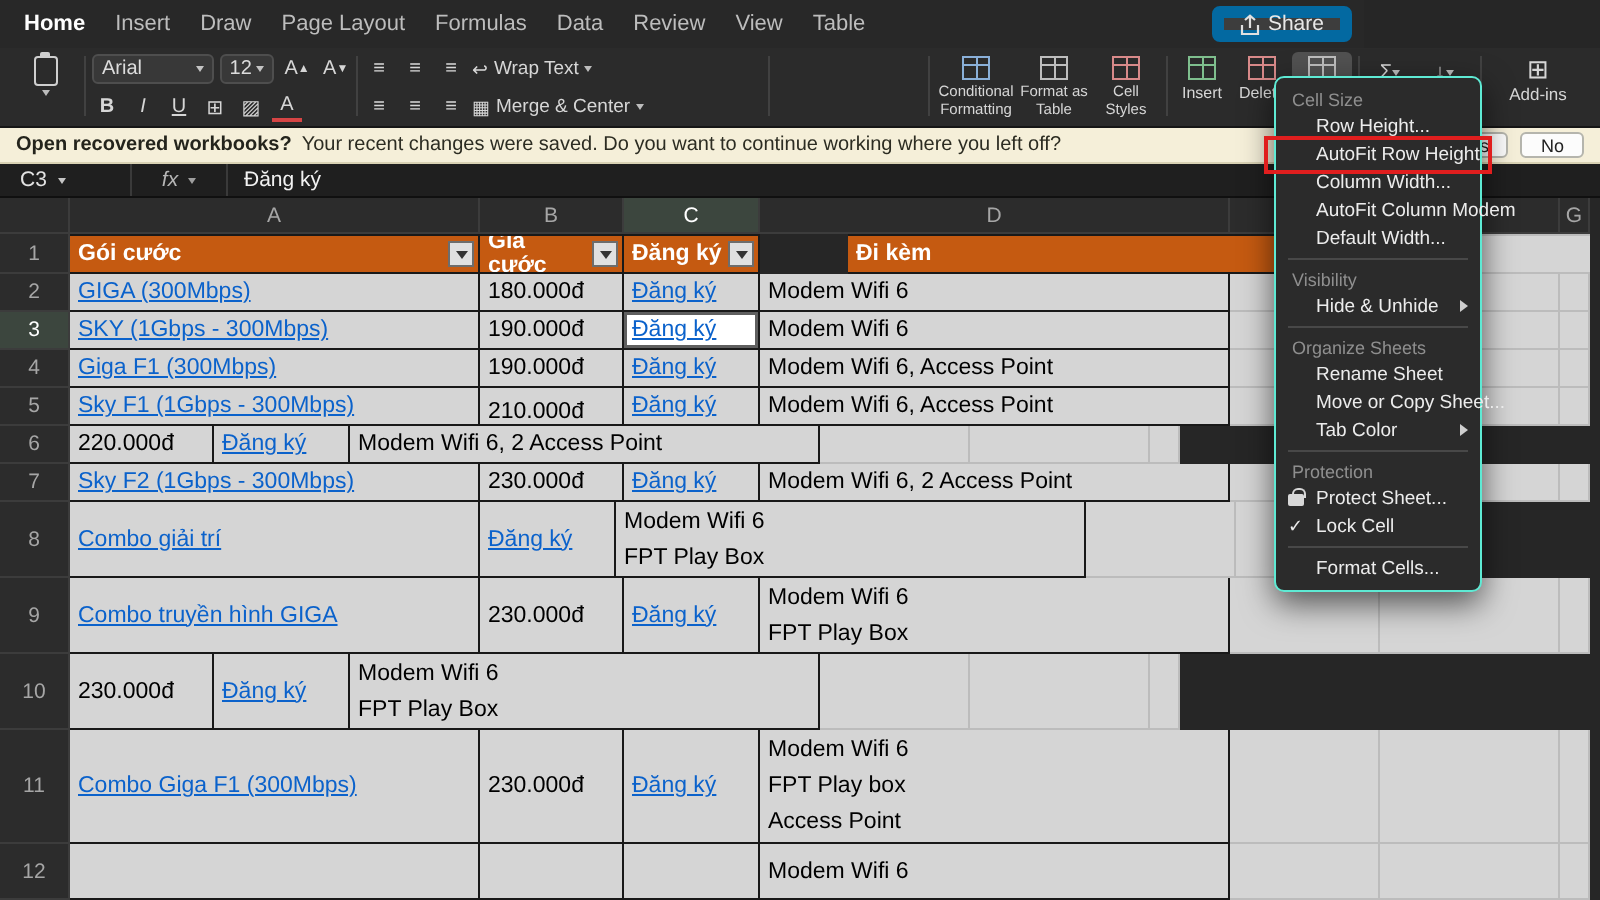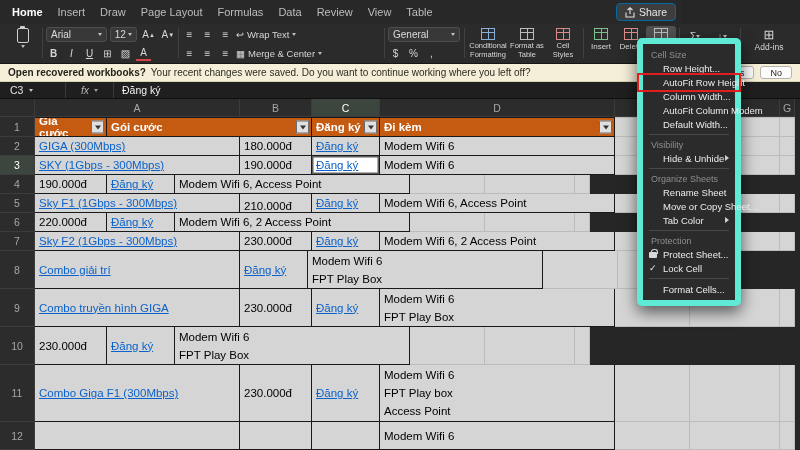--- a/index.html
+++ b/index.html
@@ -6,21 +6,21 @@
   html,body { width:800px; height:450px; overflow:hidden; background:#1e1e1e;
     font-family:"Liberation Sans", sans-serif; }
   #app { position:relative; width:800px; height:450px; background:#262626; overflow:hidden; }
 
   
   #titlebar { position:absolute; top:0; left:0; width:682px; height:24px; background:#282828; }
   #tabs { position:absolute; left:12px; top:0; height:24px; display:flex; align-items:center; gap:15px; }
   .tab { font-size:11px; color:#bdbdbd; cursor:default; white-space:nowrap; }
   .tab.active { color:#ffffff; font-weight:bold; }
   .share { position:absolute; right:6px; top:3px; height:18px; display:flex; align-items:center; gap:4px;
-    background:#3d3d3d; border:1px solid #0369a1; border-radius:4px; padding:0 8px;
+    background:#3d3d3d; border:6px solid #0369a1; border-radius:4px; padding:0 8px;
     color:#e8e8e8; font-size:10.5px; }
 
   
   #ribbon { position:absolute; top:24px; left:0; width:800px; height:40px; background:#2b2b2b;
     border-bottom:1px solid #161616; }
   .rgroup { position:absolute; top:2px; height:36px; }
   .vsep { position:absolute; top:4px; width:1px; height:30px; background:#414141; }
   .rrow { display:flex; align-items:center; gap:3px; height:18px; }
   .dropbox { background:#383838; border:1px solid #4e4e4e; border-radius:3px; height:15px;
     display:flex; align-items:center; justify-content:space-between; padding:0 4px; font-size:10px; color:#dcdcdc; }
@@ -90,21 +90,21 @@
   .ecell { background:#d5d5d5; border-right:1px solid #bcbcbc; border-bottom:1px solid #bcbcbc; flex:0 0 auto; }
   .hrow .ecell { border-top:1px solid #bcbcbc; }
   .filter-btn { position:absolute; right:2px; top:50%; transform:translateY(-50%); width:13px; height:13px;
     background:#e0e0e0; border:1px solid #6d6d6d; display:flex; align-items:center; justify-content:center; }
   .fcaret { width:0; height:0; border-left:3px solid transparent; border-right:3px solid transparent;
     border-top:4px solid #333; }
   #right-edge { position:absolute; top:99px; right:0; width:5px; height:351px; background:#262626; }
 
   
   #format-menu { position:absolute; left:637px; top:38px; width:104px; background:#2b2b2b;
-    border:6px solid #5eead4; border-radius:5px; box-shadow:0 6px 16px rgba(0,0,0,.6);
+    border:1px solid #5eead4; border-radius:5px; box-shadow:0 6px 16px rgba(0,0,0,.6);
     padding:4px 0; z-index:50; }
   .menu-section-label { font-size:9px; color:#8f8f8f; padding:2px 8px 1px 8px; height:13px; }
   .menu-item { position:relative; height:14px; display:flex; align-items:center; padding-left:20px;
     padding-right:8px; font-size:9.5px; color:#ececec; white-space:nowrap; }
   .menu-sep { height:1px; background:#484848; margin:3px 6px; }
   .menu-check { position:absolute; left:6px; top:0; height:14px; display:flex; align-items:center;
     font-size:9px; color:#ececec; }
   .lock-icon { position:absolute; left:6px; top:5px; width:8px; height:6px; background:#d8d8d8; border-radius:1px; }
   .lock-icon::before { content:''; position:absolute; top:-3.5px; left:1.5px; width:5px; height:4px;
     border:1px solid #d8d8d8; border-bottom:none; border-radius:3px 3px 0 0; }
@@ -194,33 +194,20 @@
         <button class="sbtn">≡</button>
         <span class="rlabel">
           <span>▦</span>
           <span>Merge &amp; Center</span>
             <span class="caret caret-sm"></span>
         </span>
       </div>
     </div>
     <div class="vsep" style="left:384px"></div>
 
-    <div class="rgroup" id="g-number">
-      <div class="rrow">
-        <div class="dropbox" style="width:72px">
-          <span>General</span>
-            <span class="caret caret-sm"></span>
-        </div>
-      </div>
-      <div class="rrow">
-        <button class="sbtn">$</button>
-        <button class="sbtn">%</button>
-        <button class="sbtn">,</button>
-      </div>
-    </div>
     <div class="vsep" style="left:464px"></div>
 
     <div class="rgroup" id="g-styles">
       <button class="tallbtn" style="width:40px">
         <span class="mini-grid blue"></span>
         <span>Conditional Formatting</span>
       </button>
       <button class="tallbtn" style="width:38px">
         <span class="mini-grid"></span>
         <span>Format as Table</span>
@@ -304,39 +291,39 @@
         <div class="colh" style="width: 72px;">B</div>
         <div class="colh sel" style="width: 68px;">C</div>
         <div class="colh" style="width: 235px;">D</div>
         <div class="colh" style="width: 75px;">E</div>
         <div class="colh" style="width: 90px;">F</div>
         <div class="colh" style="width: 15px;">G</div>
       </div>
     <div id="rows">
         <div class="row hrow" style="height: 20px;">
           <div class="rownum" style="width: 35px;">1</div>
+          <div class="tcell" style="width: 205px;">
+            <span>Gói cước</span>
+            <div class="filter-btn">
+              <span class="fcaret"></span>
+            </div>
+          </div>
           <div class="tcell" style="width: 72px;">
             <span>Giá cước</span>
             <div class="filter-btn">
               <span class="fcaret"></span>
             </div>
           </div>
-          <div class="tcell" style="width: 205px;">
-            <span>Gói cước</span>
-            <div class="filter-btn">
-              <span class="fcaret"></span>
-            </div>
-          </div>
           <div class="tcell" style="width: 68px;">
             <span>Đăng ký</span>
             <div class="filter-btn">
               <span class="fcaret"></span>
             </div>
           </div>
-          <div class="tcell" style="width: 235px;">
+          <div class="tcell" style="width: 235px; margin-left: 44px;">
             <span>Đi kèm</span>
             <div class="filter-btn">
               <span class="fcaret"></span>
             </div>
           </div>
           <div class="ecell" style="width: 75px;"></div>
           <div class="ecell" style="width: 90px;"></div>
           <div class="ecell" style="width: 15px;"></div>
         </div>
         <div class="row" style="height: 19px;">
@@ -370,20 +357,23 @@
           </div>
           <div class="tcell multi" style="width: 235px;">
             <span>Modem Wifi 6</span>
           </div>
           <div class="ecell" style="width: 75px;"></div>
           <div class="ecell" style="width: 90px;"></div>
           <div class="ecell" style="width: 15px;"></div>
         </div>
         <div class="row" style="height: 19px;">
           <div class="rownum" style="width: 35px;">4</div>
+          <div class="tcell" style="width: 205px;">
+            <span class="cell-link">Giga F1 (300Mbps)</span>
+          </div>
           <div class="tcell" style="width: 72px;">
             <span>190.000đ</span>
           </div>
           <div class="tcell" style="width: 68px;">
             <span class="cell-link">Đăng ký</span>
           </div>
           <div class="tcell multi" style="width: 235px;">
             <span>Modem Wifi 6, Access Point</span>
           </div>
           <div class="ecell" style="width: 75px;"></div>

